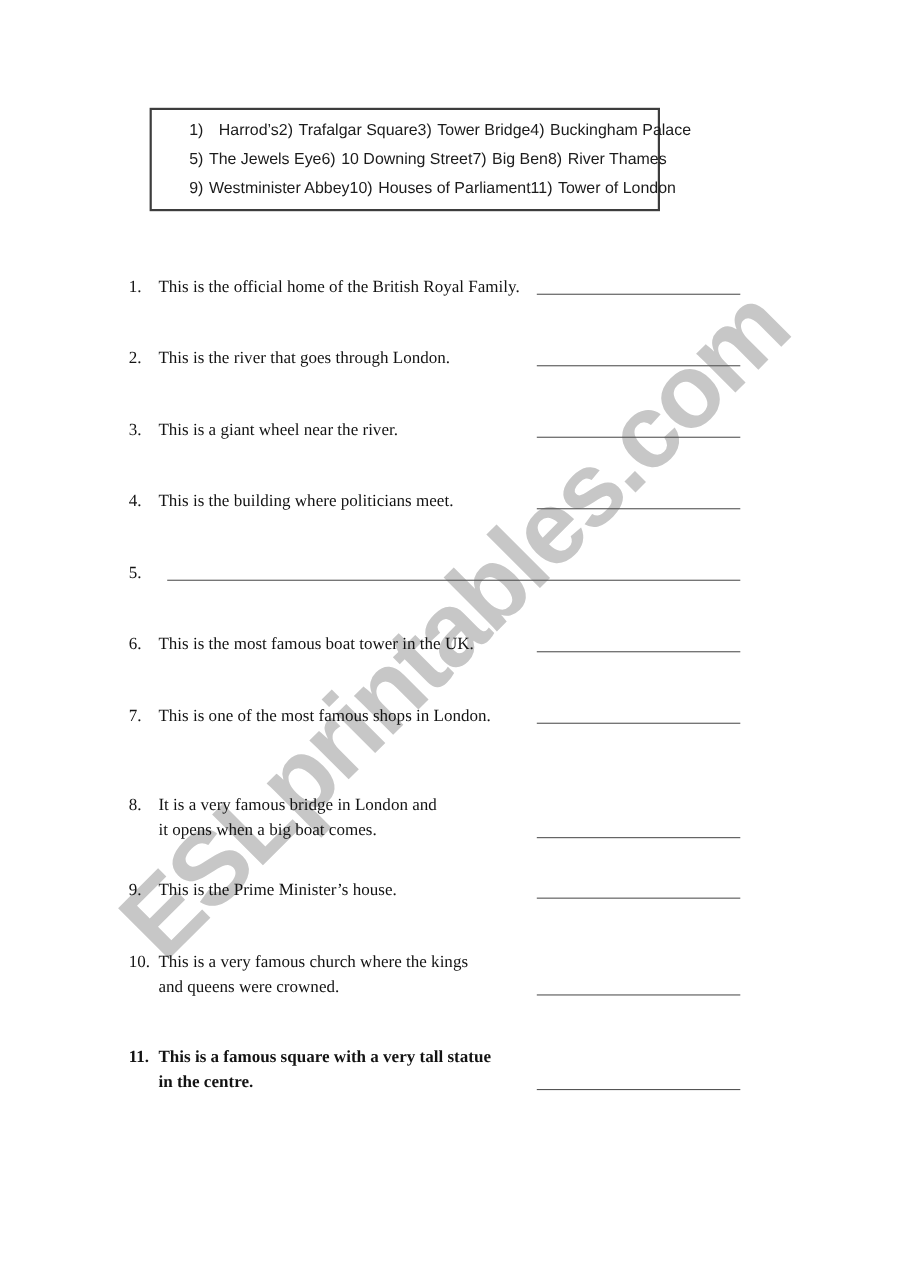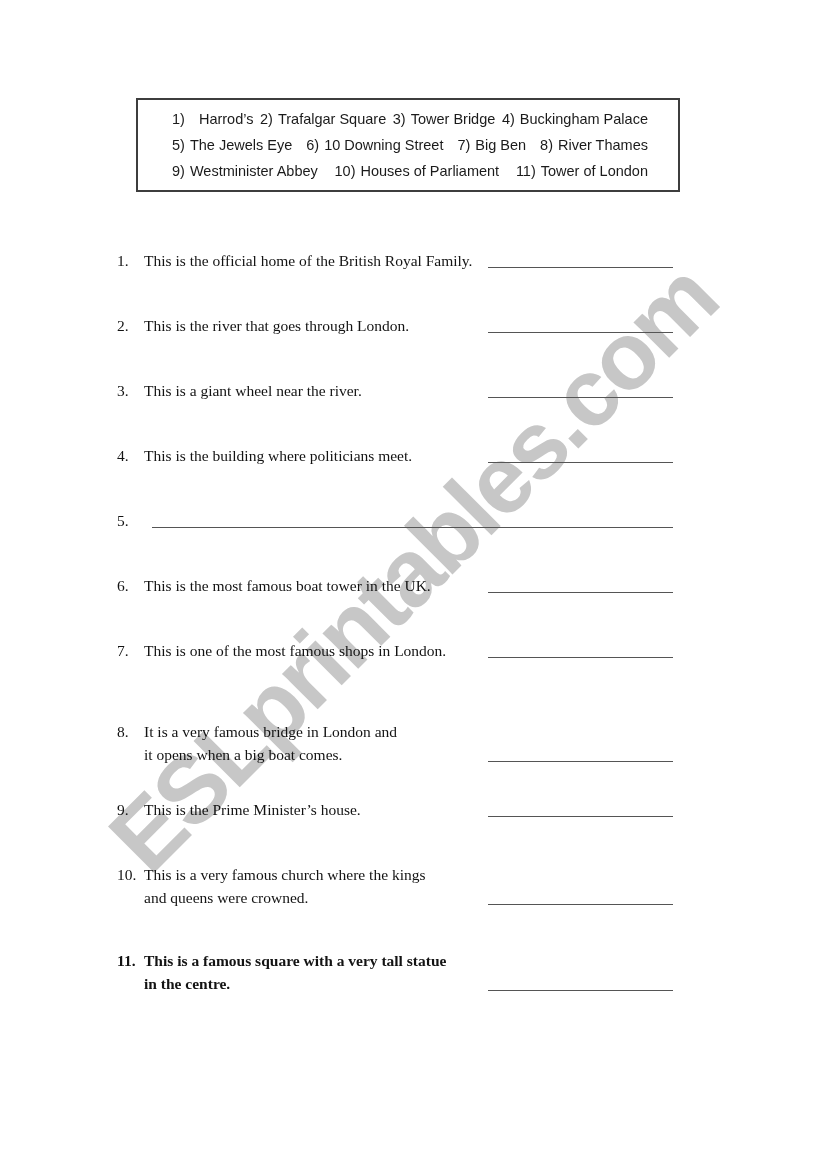--- a/index.html
+++ b/index.html
@@ -27,21 +27,21 @@
     z-index: 1;
     user-select: none;
   }
   
   .content { position: relative; z-index: 2; }
   
   .wordbank {
     position: absolute;
     left: 136px;
     top: 98px;
-    width: 544px;
+    width: 464px;
     box-sizing: border-box;
     border: 2px solid #3d3d3d;
     padding: 6px 30px 6px 34px;
     font-family: "Liberation Sans", sans-serif;
     font-size: 14.5px;
     color: #1b1b1b;
     background: transparent;
   }
   .wb-row {
     display: flex;

